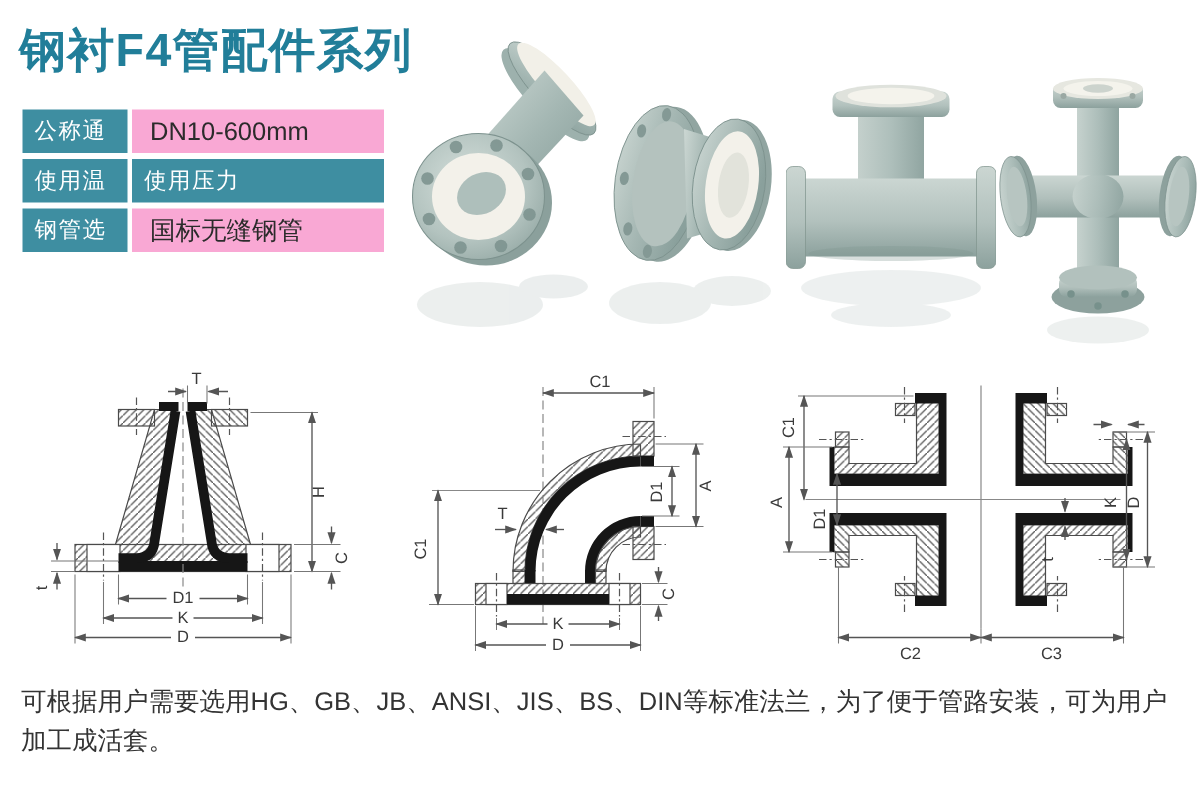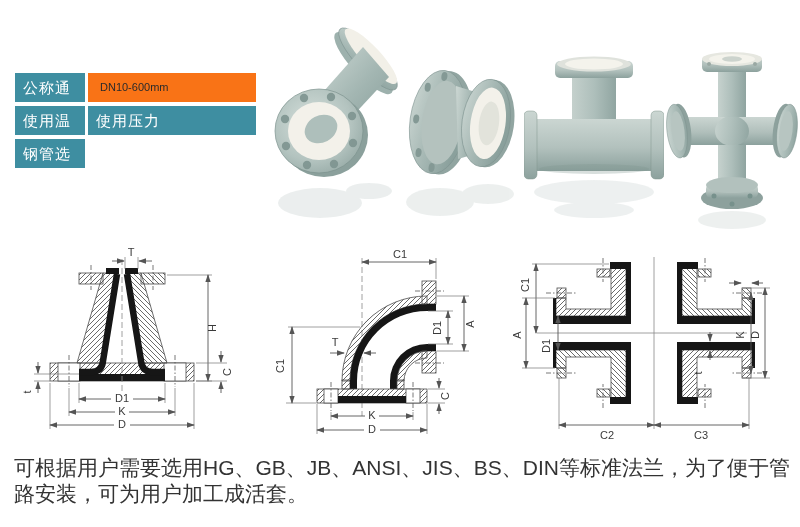--- a/index.html
+++ b/index.html
@@ -4,47 +4,49 @@
 <style>
   html,body{margin:0;padding:0;background:#fff;}
   .page{position:relative;width:800px;height:527px;background:#fff;overflow:hidden;
         font-family:"Liberation Sans","DejaVu Sans",sans-serif;}
   .page-title{position:absolute;left:13px;top:13px;margin:0;font-size:31px;font-weight:bold;
         color:#217e99;letter-spacing:1px;}
   .spec-table{position:absolute;left:15px;top:73px;display:grid;
         grid-template-columns:70px 168px;gap:4px 3px;}
   .spec-label{background:#3e8ea1;color:#fff;font-size:15px;height:29px;line-height:29px;
         padding-left:8px;letter-spacing:1px;}
-  .spec-value{background:#f97316;color:#2b2b2b;font-size:11px;height:29px;line-height:29px;
+  .spec-value{background:#f9a8d4;color:#2b2b2b;font-size:17px;height:29px;line-height:29px;
         padding-left:12px;}
   .photo{position:absolute;}
   .drawing{position:absolute;}
   svg text{text-anchor:middle;font-family:"Liberation Sans","DejaVu Sans",sans-serif;}
   .dim{font-size:11px;fill:#3a3a3a;}
   .dimline{stroke:#555;stroke-width:0.9;fill:none;}
   .extline{stroke:#777;stroke-width:0.7;fill:none;}
   .boltline{stroke:#555;stroke-width:0.8;fill:none;stroke-dasharray:5 2 1.5 2;}
   .axis{stroke:#888;stroke-width:0.8;fill:none;stroke-dasharray:6 3;}
   .cline{stroke:#888;stroke-width:0.8;fill:none;}
   .steel{stroke:#4a4a4a;stroke-width:0.8;}
   .footer{position:absolute;left:14px;top:455px;width:778px;color:#333;}
-  .footer p{margin:0 0 7px 0;font-size:21px;line-height:26px;}
+  .footer p{margin:0 0 7px 0;font-size:17px;line-height:26px;}
 </style>
 </head>
 <body>
 
 <div class="page">
 
+  <h1 class="page-title">钢衬F4管配件系列</h1>
 
   <div class="spec-table">
     <div class="spec-label">公称通径</div>
     <div class="spec-value">DN10-600mm</div>
     <div class="spec-label">使用温度</div>
     <div class="spec-label">使用压力</div>
     <div class="spec-label">钢管选用</div>
+    <div class="spec-value">国标无缝钢管</div>
   </div>
 
   <div class="photo" style="left:268px;top:15px;width:130px;height:215px;">
     <svg width="130" height="215" viewBox="0 0 130 215">
       <defs>
         <linearGradient id="g1a" x1="0" y1="0" x2="1" y2="1">
           <stop offset="0" stop-color="#c9d5d1"></stop>
             <stop offset="0.55" stop-color="#a3b6b2"></stop>
             <stop offset="1" stop-color="#8aa09c"></stop>
         </linearGradient>

